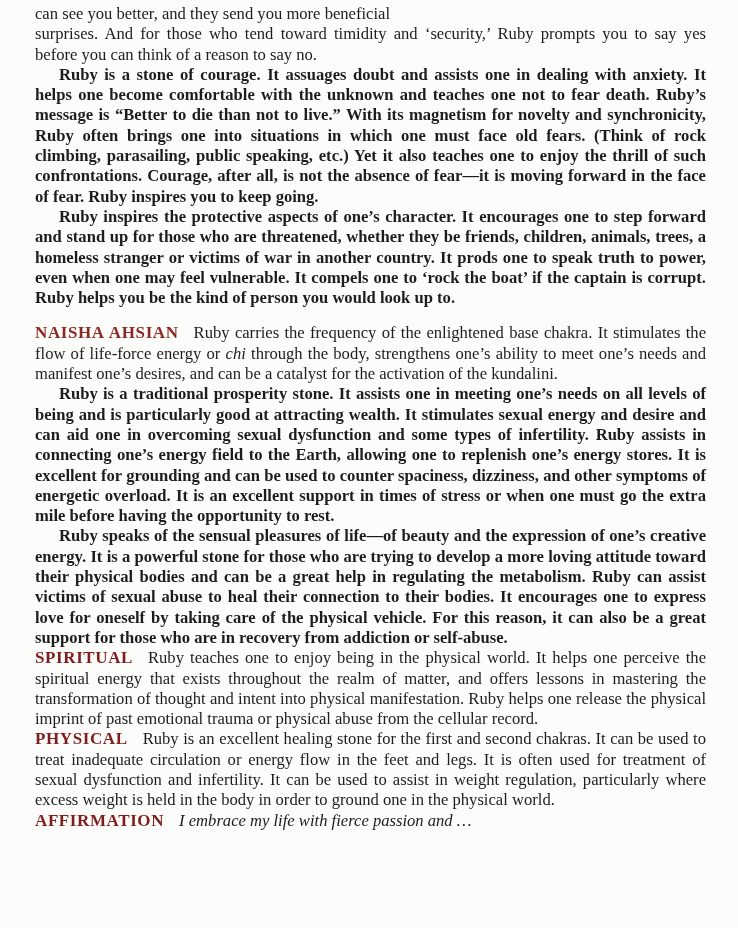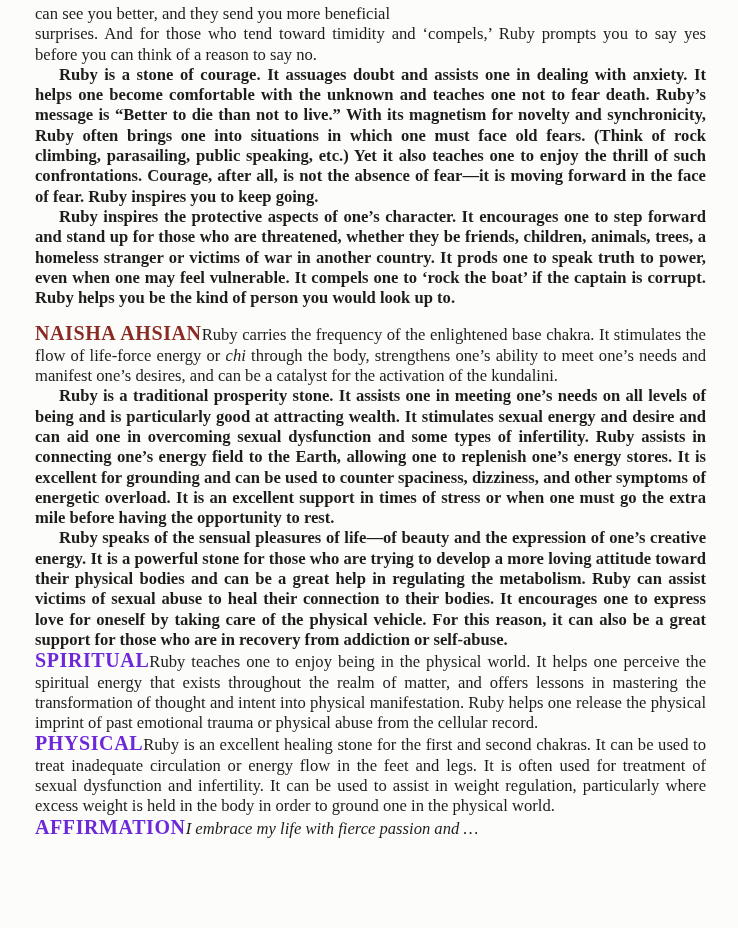--- a/index.html
+++ b/index.html
@@ -10,34 +10,35 @@
     font-family:"Liberation Serif","DejaVu Serif",serif;
     font-size:16.6px;line-height:20.3px;color:#1d1d1d;
     text-align:justify;hyphens:auto;-webkit-hyphens:auto;
   }
   p{margin:0;}
   .indent{text-indent:24px;font-weight:bold;}
   .first-short{display:block;}
   .naisha-block{margin-top:15px;}
   .sec-heading{
     font-weight:bold;
-    font-size:20px;
+    font-size:17px;
     letter-spacing:0.6px;
+    margin-right:15px;
     white-space:nowrap;
   }
   .maroon{color:#8b2a22;}
-  .olive{color:#6d28d9;}
+  .olive{color:#7f1d1d;}
   .chi{font-style:italic;font-family:Liberation Serif, serif;}
 </style>
 </head>
 <body>
 
 <div class="page">
 
-  <p><span class="first-short">can see you better, and they send you more beneficial</span><span>surprises. And for those who tend toward timidity and ‘compels,’ Ruby prompts you to say yes before you can think of a reason to say no.</span></p>
+  <p><span class="first-short">can see you better, and they send you more beneficial</span><span>surprises. And for those who tend toward timidity and ‘security,’ Ruby prompts you to say yes before you can think of a reason to say no.</span></p>
 
   <p class="indent">Ruby is a stone of courage. It assuages doubt and assists one in dealing with anxiety. It helps one become comfortable with the unknown and teaches one not to fear death. Ruby’s message is “Better to die than not to live.” With its magnetism for novelty and synchronicity, Ruby often brings one into situations in which one must face old fears. (Think of rock climbing, parasailing, public speaking, etc.) Yet it also teaches one to enjoy the thrill of such confrontations. Courage, after all, is not the absence of fear—it is moving forward in the face of fear. Ruby inspires you to keep going.</p>
 
   <p class="indent">Ruby inspires the protective aspects of one’s character. It encourages one to step forward and stand up for those who are threatened, whether they be friends, children, animals, trees, a homeless stranger or victims of war in another country. It prods one to speak truth to power, even when one may feel vulnerable. It compels one to ‘rock the boat’ if the captain is corrupt. Ruby helps you be the kind of person you would look up to.</p>
 
 
   <p class="naisha-block"><span class="sec-heading maroon">NAISHA AHSIAN</span><span>Ruby carries the frequency of the enlightened base chakra. It stimulates the flow of life-force energy or </span><span class="chi">chi</span><span> through the body, strengthens one’s ability to meet one’s needs and manifest one’s desires, and can be a catalyst for the activation of the kundalini.</span></p>
 
   <p class="indent">Ruby is a traditional prosperity stone. It assists one in meeting one’s needs on all levels of being and is particularly good at attracting wealth. It stimulates sexual energy and desire and can aid one in overcoming sexual dysfunction and some types of infertility. Ruby assists in connecting one’s energy field to the Earth, allowing one to replenish one’s energy stores. It is excellent for grounding and can be used to counter spaciness, dizziness, and other symptoms of energetic overload. It is an excellent support in times of stress or when one must go the extra mile before having the opportunity to rest.</p>
 

